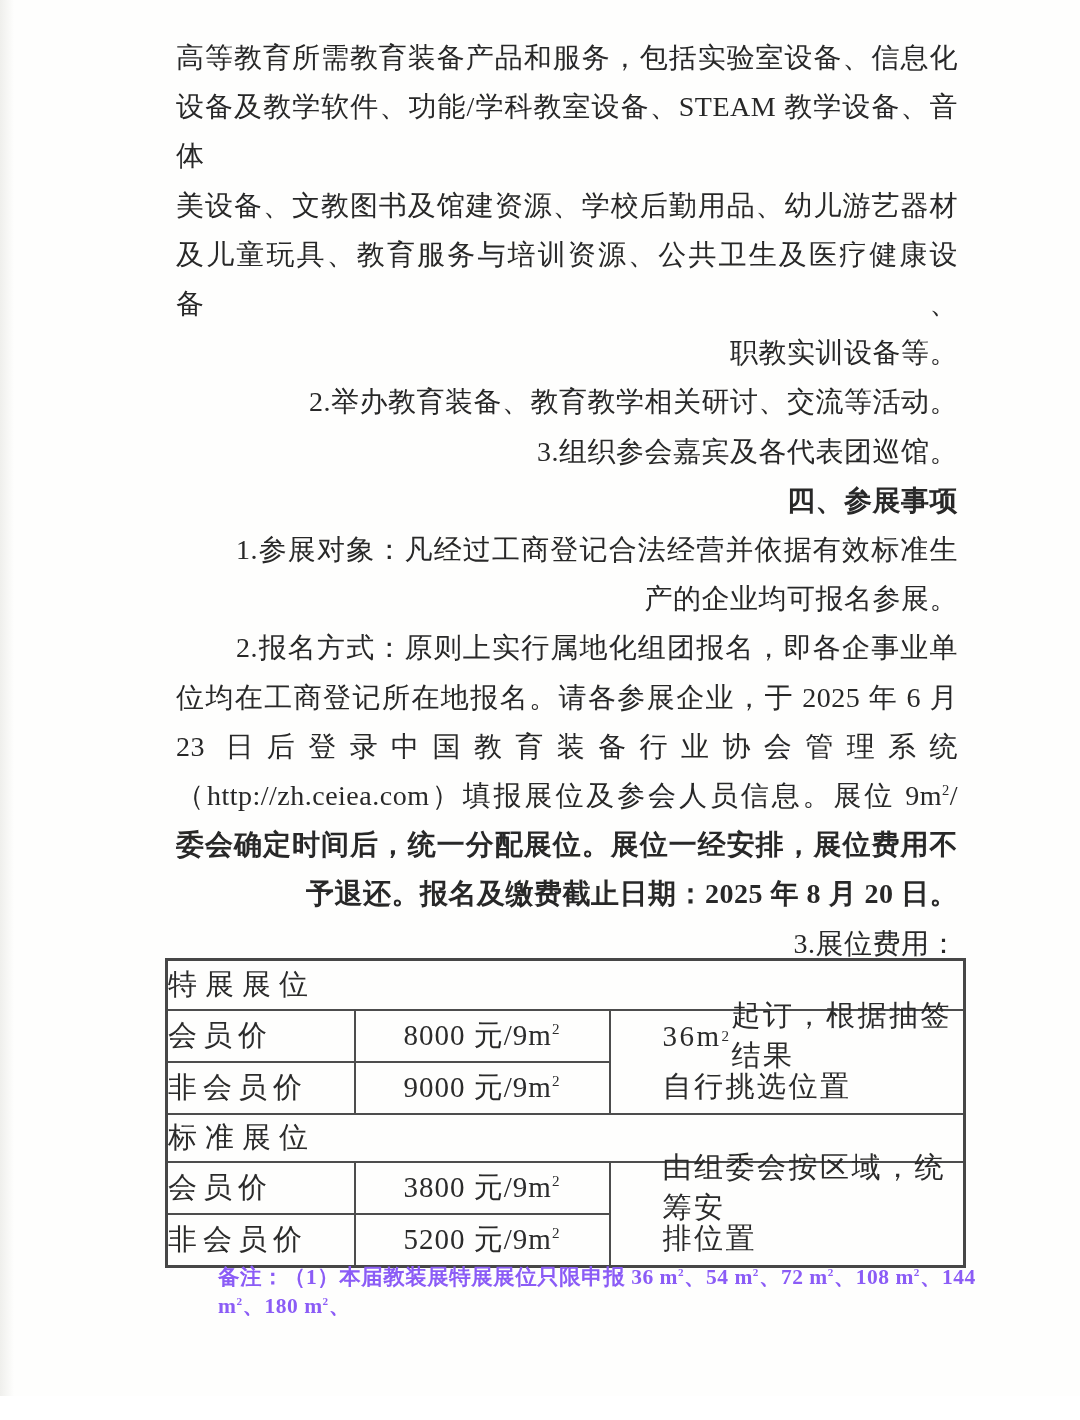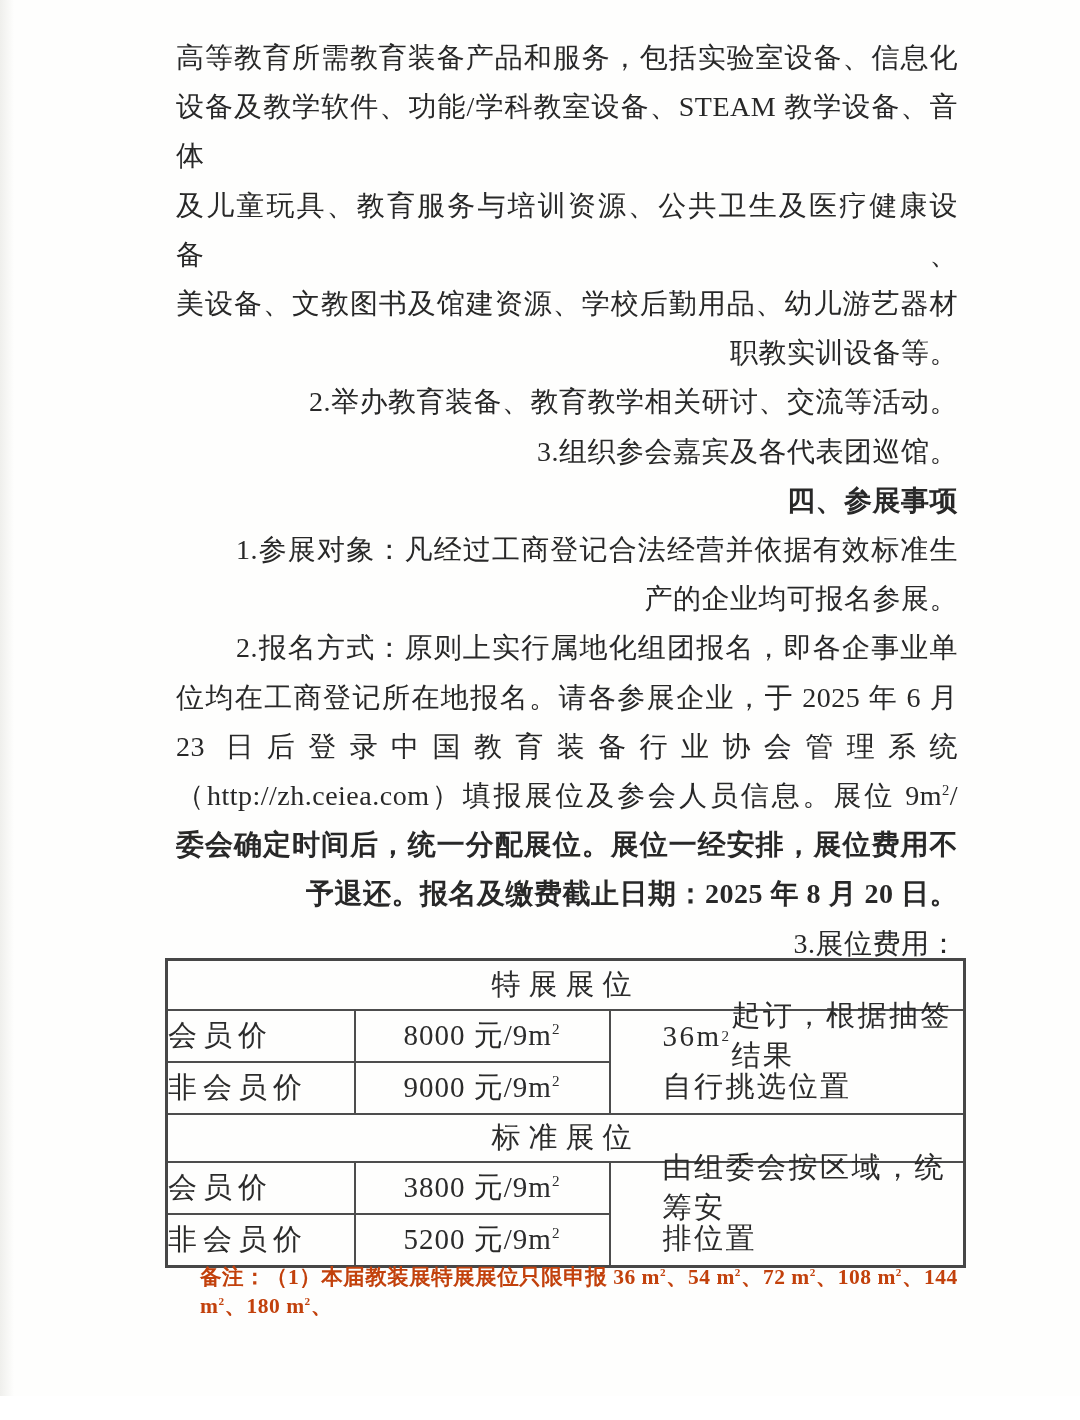--- a/index.html
+++ b/index.html
@@ -55,21 +55,20 @@
     table-layout: fixed;
     font-size: 29px;
     color: #2b2b2b;
   }
   .fee-table td {
     border: 2px solid #4d4d4d;
     vertical-align: middle;
   }
   .fee-table { border: 3px solid #474747; }
   .sec-header {
-    text-align: center;
     letter-spacing: 8px;
     height: 50px;
   }
   .cell-label {
     letter-spacing: 6px;
     height: 51px;
   }
   .cell-price {
     text-align: center;
     letter-spacing: 1px;
@@ -80,40 +79,40 @@
     letter-spacing: 2.5px;
   }
   .note-line {
     height: 51px;
     display: flex;
     align-items: center;
     margin-left: 32px;
   }
   .footnote {
     position: absolute;
-    left: 200px;
+    left: 218px;
     top: 1262px;
     width: 770px;
     font-size: 21.5px;
     font-weight: bold;
     letter-spacing: 0.5px;
-    color: #c2410c;
+    color: #8b5cf6;
   }
 </style>
 </head>
 <body>
 
 <div class="page">
   <div class="scan-edge"></div>
 
   <div class="text-block">
     <div class="line j">高等教育所需教育装备产品和服务，包括实验室设备、信息化</div>
     <div class="line j">设备及教学软件、功能/学科教室设备、STEAM 教学设备、音体</div>
+    <div class="line j">美设备、文教图书及馆建资源、学校后勤用品、幼儿游艺器材</div>
     <div class="line j">及儿童玩具、教育服务与培训资源、公共卫生及医疗健康设备、</div>
-    <div class="line j">美设备、文教图书及馆建资源、学校后勤用品、幼儿游艺器材</div>
     <div class="line plain">职教实训设备等。</div>
     <div class="line plain indent">2.举办教育装备、教育教学相关研讨、交流等活动。</div>
     <div class="line plain indent">3.组织参会嘉宾及各代表团巡馆。</div>
     <div class="line plain indent bold">四、参展事项</div>
     <div class="line j indent">1.参展对象：凡经过工商登记合法经营并依据有效标准生</div>
     <div class="line plain">产的企业均可报名参展。</div>
     <div class="line j indent">2.报名方式：原则上实行属地化组团报名，即各企事业单</div>
     <div class="line j">位均在工商登记所在地报名。请各参展企业，于 2025 年 6 月</div>
     <div class="line j">23 日后登录中国教育装备行业协会管理系统</div>
     <div class="line j"><span>（http://zh.ceiea.com）填报展位及参会人员信息。展位 9m</span><sup>2</sup><span>/</span></div>

